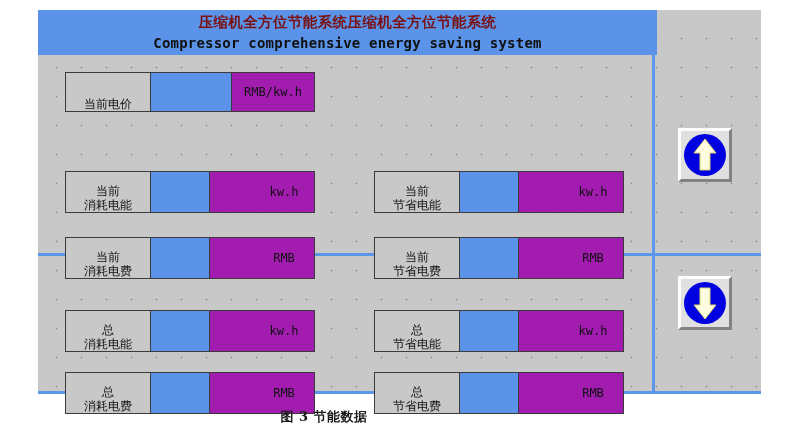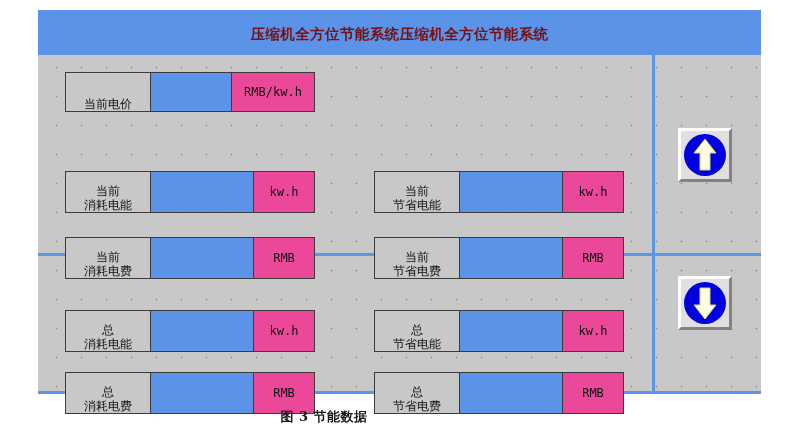--- a/index.html
+++ b/index.html
@@ -29,26 +29,26 @@
     background-position: 6px 14px;
     box-sizing: border-box;
     border-bottom: 3px solid #5b97e8;
   }
 
   
   #title-bar {
     position: absolute;
     left: 0;
     top: 0;
-    width: 723px;
+    width: 619px;
     height: 45px;
     background: #5b93e8;
     text-align: center;
     box-sizing: border-box;
-    padding-top: 14px;
+    padding-top: 2px;
   }
   .title-cn {
     display: block;
     font-family: "DejaVu Sans", "Liberation Sans", sans-serif;
     font-size: 14.5px;
     font-weight: bold;
     color: #7a1010;
     letter-spacing: 0.4px;
     line-height: 21px;
     white-space: nowrap;
@@ -120,25 +120,25 @@
   }
 
   .field-unit {
     flex: none;
     display: flex;
     align-items: center;
     justify-content: center;
     font-family: "DejaVu Sans Mono", "Liberation Mono", monospace;
     font-size: 12px;
     color: #101010;
-    background: #ec4899;
+    background: #a21caf;
     white-space: nowrap;
   }
   .unit-wide { width: 82px; }
-  .unit-mid  { width: 60px; }
+  .unit-mid  { width: 60px; padding-left: 44px; }
 
   
   #row-price        { left: 27px;  top: 62px;  width: 250px; }
   #row-cur-energy   { left: 27px;  top: 133px; width: 250px; }
   #row-cur-cost     { left: 27px;  top: 199px; width: 250px; }
   #row-sav-energy   { left: 336px; top: 133px; width: 250px; }
   #row-sav-cost     { left: 336px; top: 199px; width: 250px; }
   #row-tot-energy   { left: 27px;  top: 272px; width: 250px; }
   #row-tot-cost     { left: 27px;  top: 334px; width: 250px; }
   #row-totsav-energy{ left: 336px; top: 272px; width: 250px; }
@@ -178,20 +178,21 @@
     letter-spacing: 0.5px;
   }
 </style>
 </head>
 <body>
 
 <div id="hmi-panel">
 
   <div id="title-bar">
     <span class="title-cn">压缩机全方位节能系统压缩机全方位节能系统</span>
+    <span class="title-en">Compressor comprehensive energy saving system</span>
   </div>
 
   <div class="divider-h" id="divider-middle"></div>
   <div class="divider-v" id="divider-right"></div>
 
   <div class="field-row" id="row-price">
     <div class="field-label">
       <span class="ln">当前电价</span>
     </div>
     <div class="field-value"></div>

